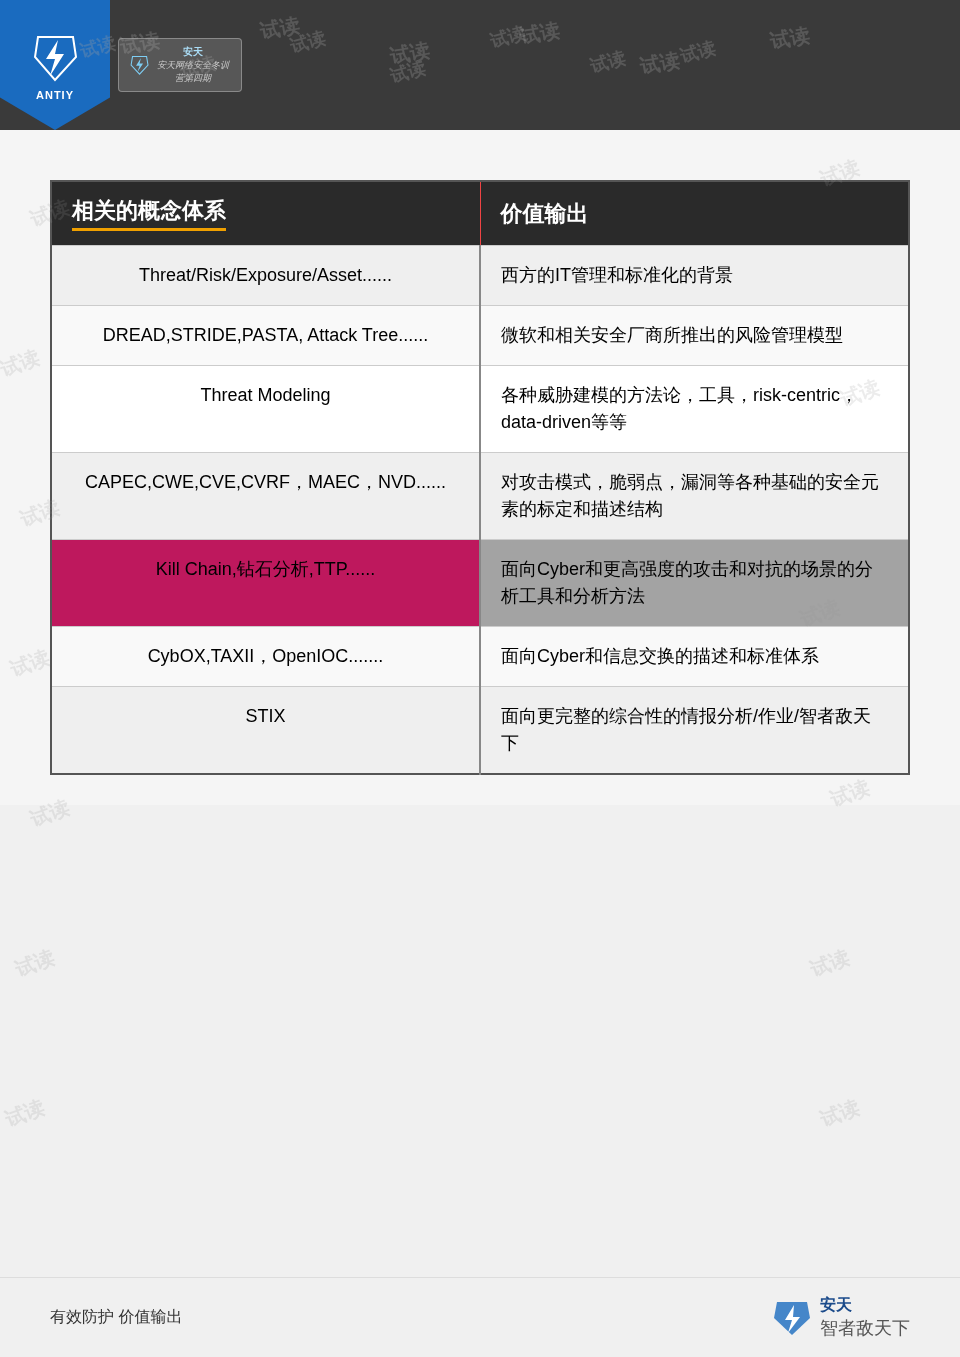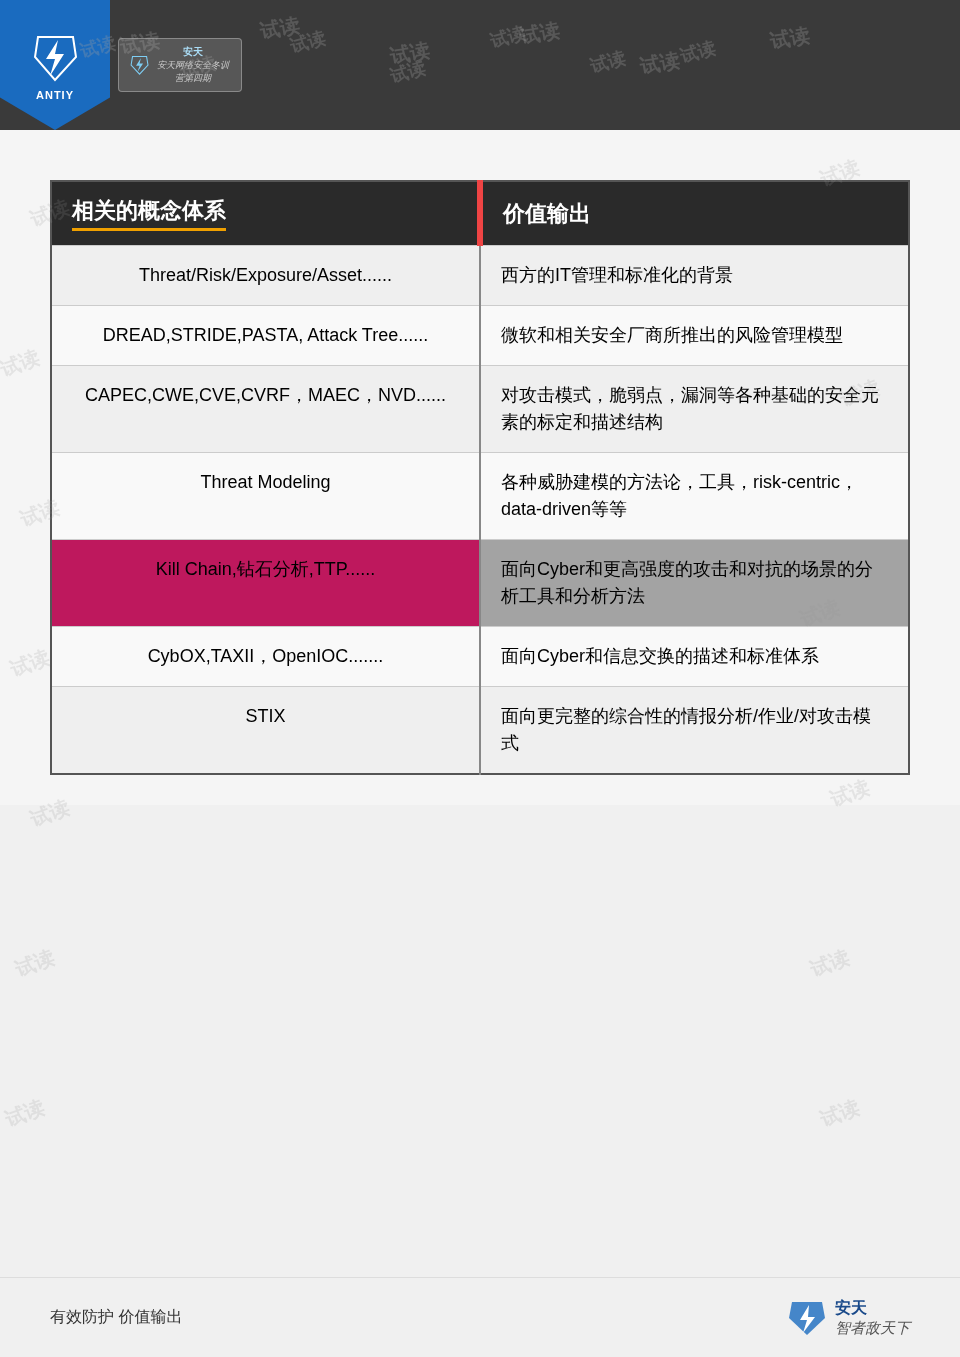--- a/index.html
+++ b/index.html
@@ -100,21 +100,21 @@
       border: 2px solid #555;
     }
 
     .data-table th {
       background: #2a2a2a;
       color: white;
       padding: 14px 20px;
       text-align: left;
       font-size: 22px;
       font-weight: bold;
-      border-right: 6px solid #ef4444;
+      border-right: 1px solid #ef4444;
       width: 50%;
     }
 
     .data-table th:last-child {
       border-right: none;
     }
 
     .data-table td {
       padding: 16px 20px;
       font-size: 18px;
@@ -278,48 +278,48 @@
     <tbody id="table-body">
     <tr>
           <td style="background: rgb(239, 239, 239);">Threat/Risk/Exposure/Asset......</td>
           <td style="background: rgb(239, 239, 239);">西方的IT管理和标准化的背景</td>
         </tr>
         <tr>
           <td>DREAD,STRIDE,PASTA, Attack Tree......</td>
           <td>微软和相关安全厂商所推出的风险管理模型</td>
         </tr>
         <tr>
+          <td>Threat Modeling</td>
+          <td>各种威胁建模的方法论，工具，risk-centric，data-driven等等</td>
+        </tr>
+        <tr>
           <td style="background: rgb(239, 239, 239);">CAPEC,CWE,CVE,CVRF，MAEC，NVD......</td>
           <td style="background: rgb(239, 239, 239);">对攻击模式，脆弱点，漏洞等各种基础的安全元素的标定和描述结构</td>
         </tr>
         <tr>
-          <td>Threat Modeling</td>
-          <td>各种威胁建模的方法论，工具，risk-centric，data-driven等等</td>
-        </tr>
-        <tr>
           <td style="background: #be185d;">Kill Chain,钻石分析,TTP......</td>
           <td style="background: #a3a3a3;">面向Cyber和更高强度的攻击和对抗的场景的分析工具和分析方法</td>
         </tr>
         <tr>
           <td>CybOX,TAXII，OpenIOC.......</td>
           <td>面向Cyber和信息交换的描述和标准体系</td>
         </tr>
         <tr>
           <td style="background: rgb(239, 239, 239);">STIX</td>
-          <td style="background: rgb(239, 239, 239);">面向更完整的综合性的情报分析/作业/对攻击模式</td>
+          <td style="background: rgb(239, 239, 239);">面向更完整的综合性的情报分析/作业/智者敌天下</td>
         </tr>
       </tbody>
   </table>
 </div>
 
 <div class="footer">
   <div class="footer-left">有效防护 价值输出</div>
   <div class="footer-right">
     <svg width="40" height="36" viewBox="0 0 40 36">
       <polygon points="5,2 35,2 38,18 20,35 2,18" fill="#1a6bbf" opacity="0.8"></polygon>
       <polygon points="22,5 13,20 20,20 16,33 28,17 21,17" fill="white"></polygon>
     </svg>
     <div>
       <div style="font-size:16px;font-weight:bold;color:#1a4a8a;">安天</div>
-      <div style="font-size:15px;color:#555;font-style:italic;">智者敌天下</div>
+      <div style="font-size:18px;color:#555;">智者敌天下</div>
     </div>
   </div>
 </div>
 
 </body></html>

